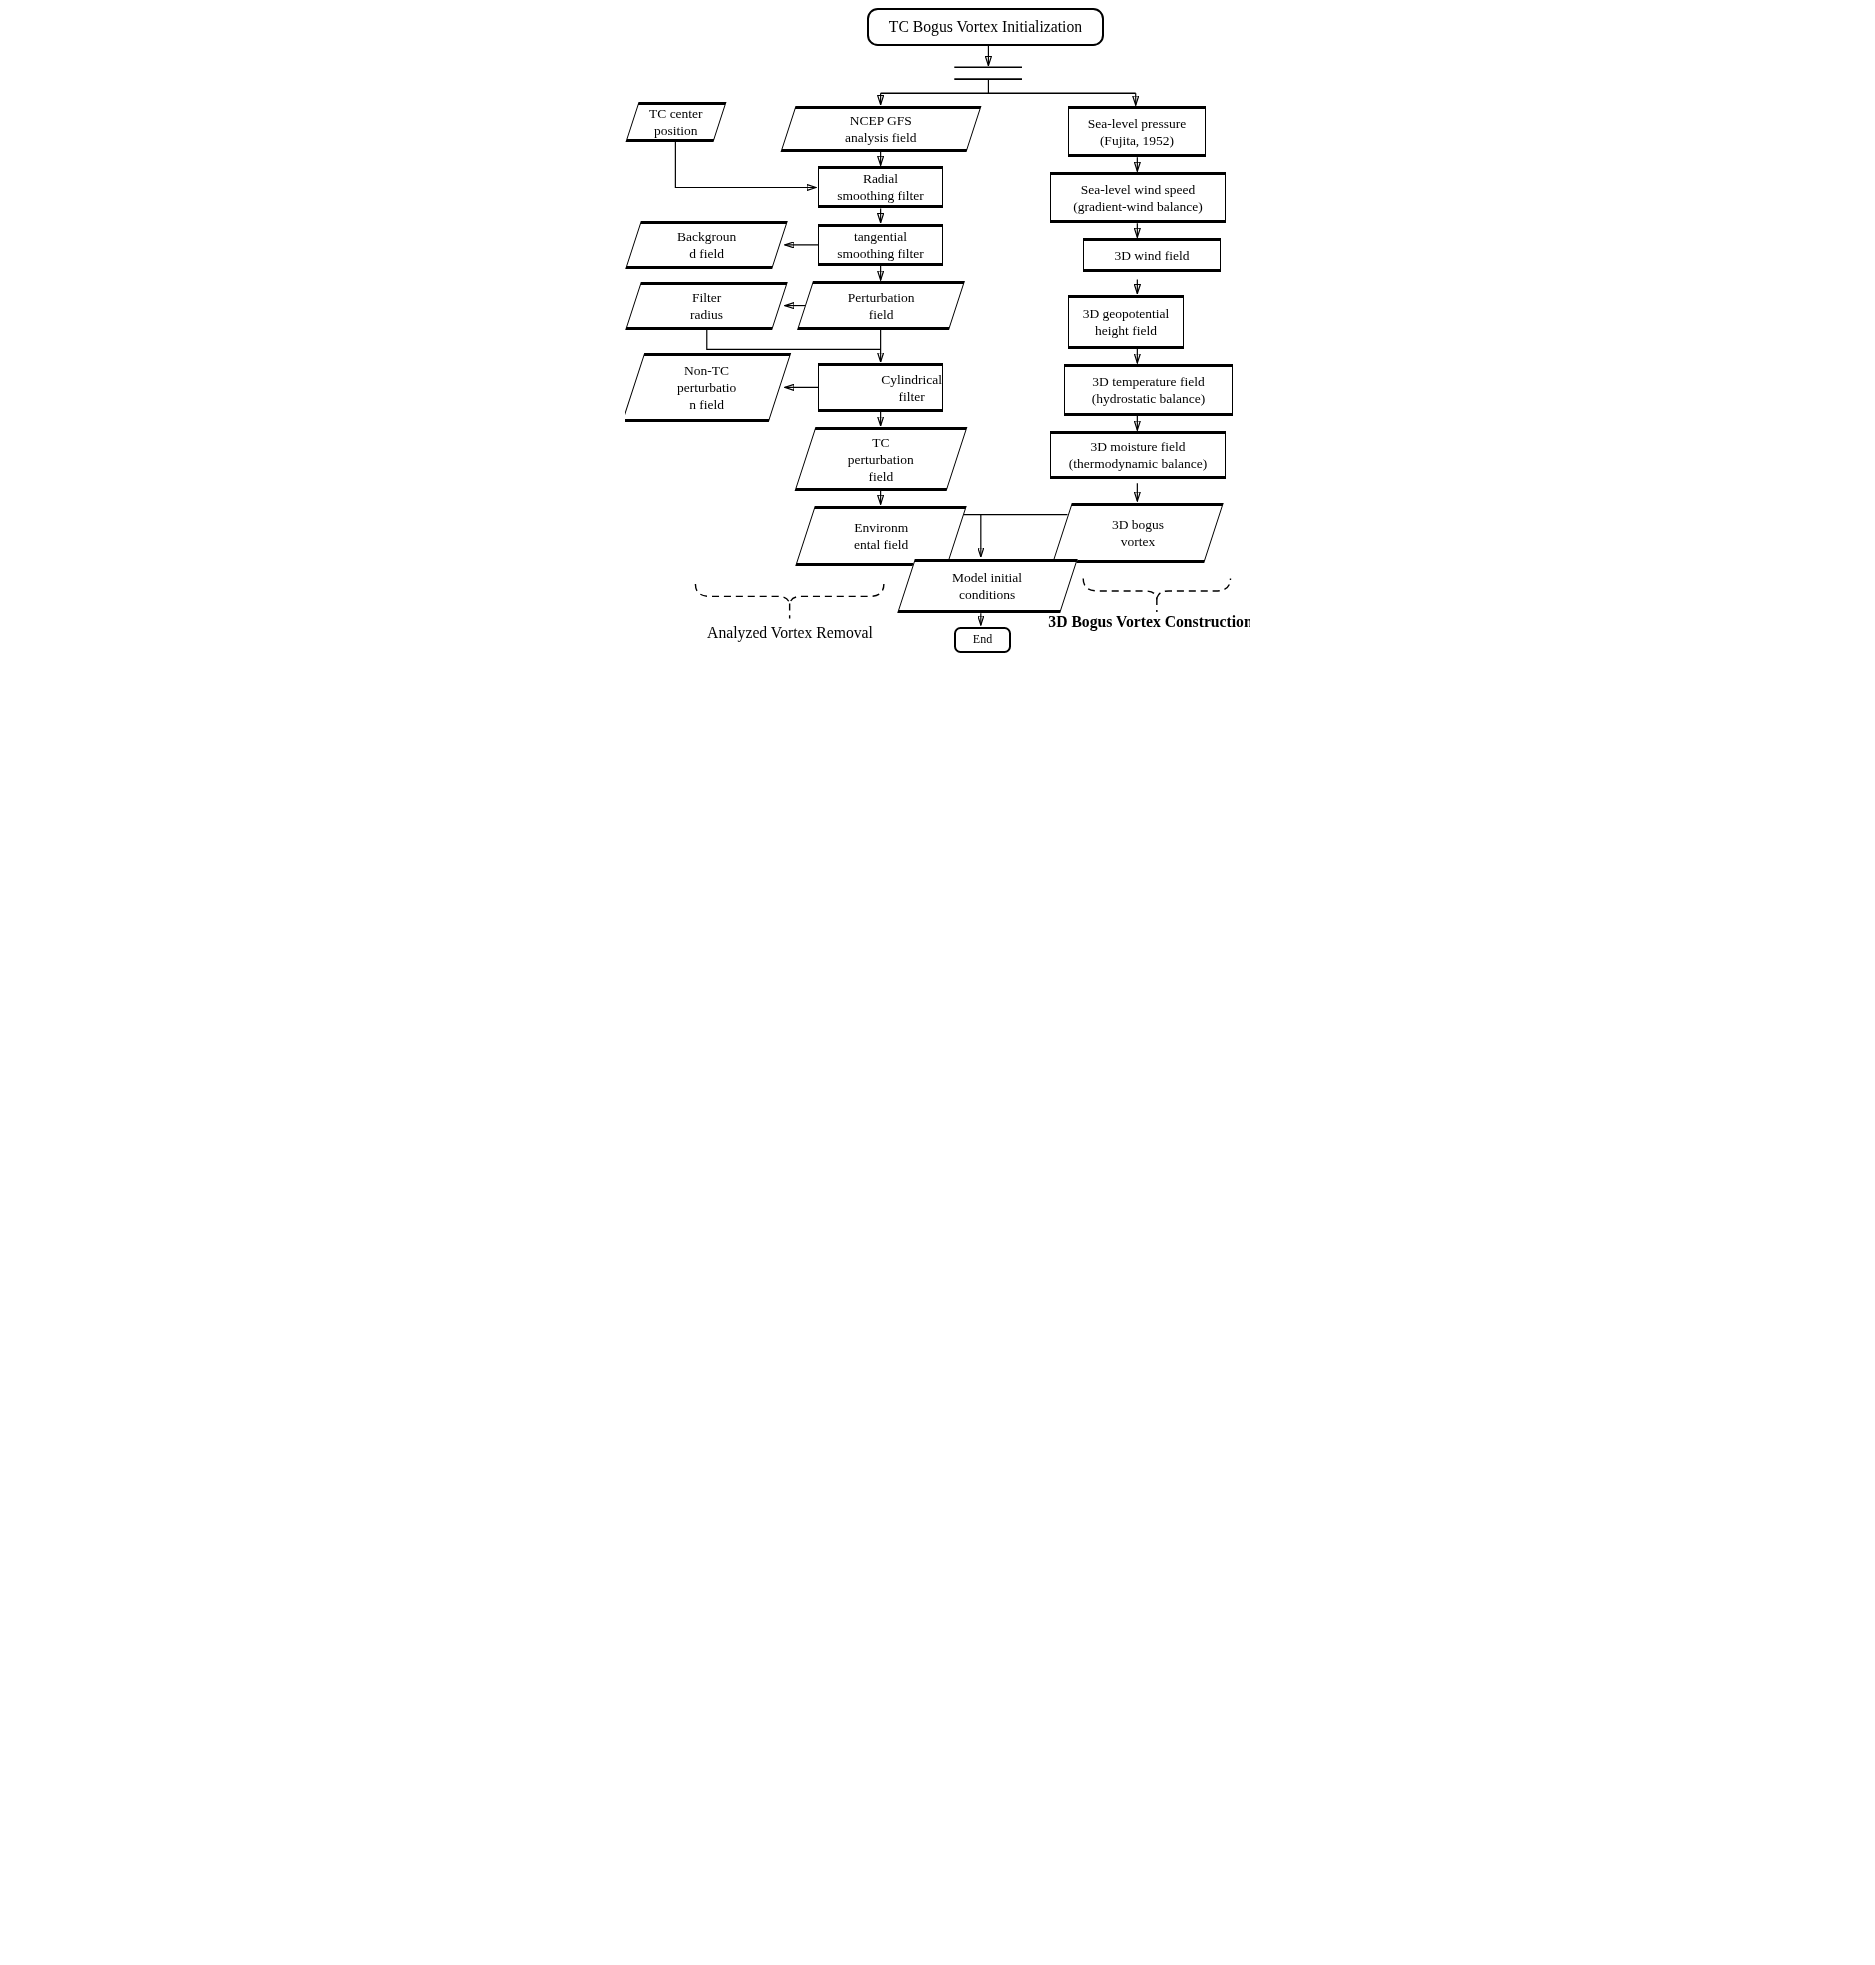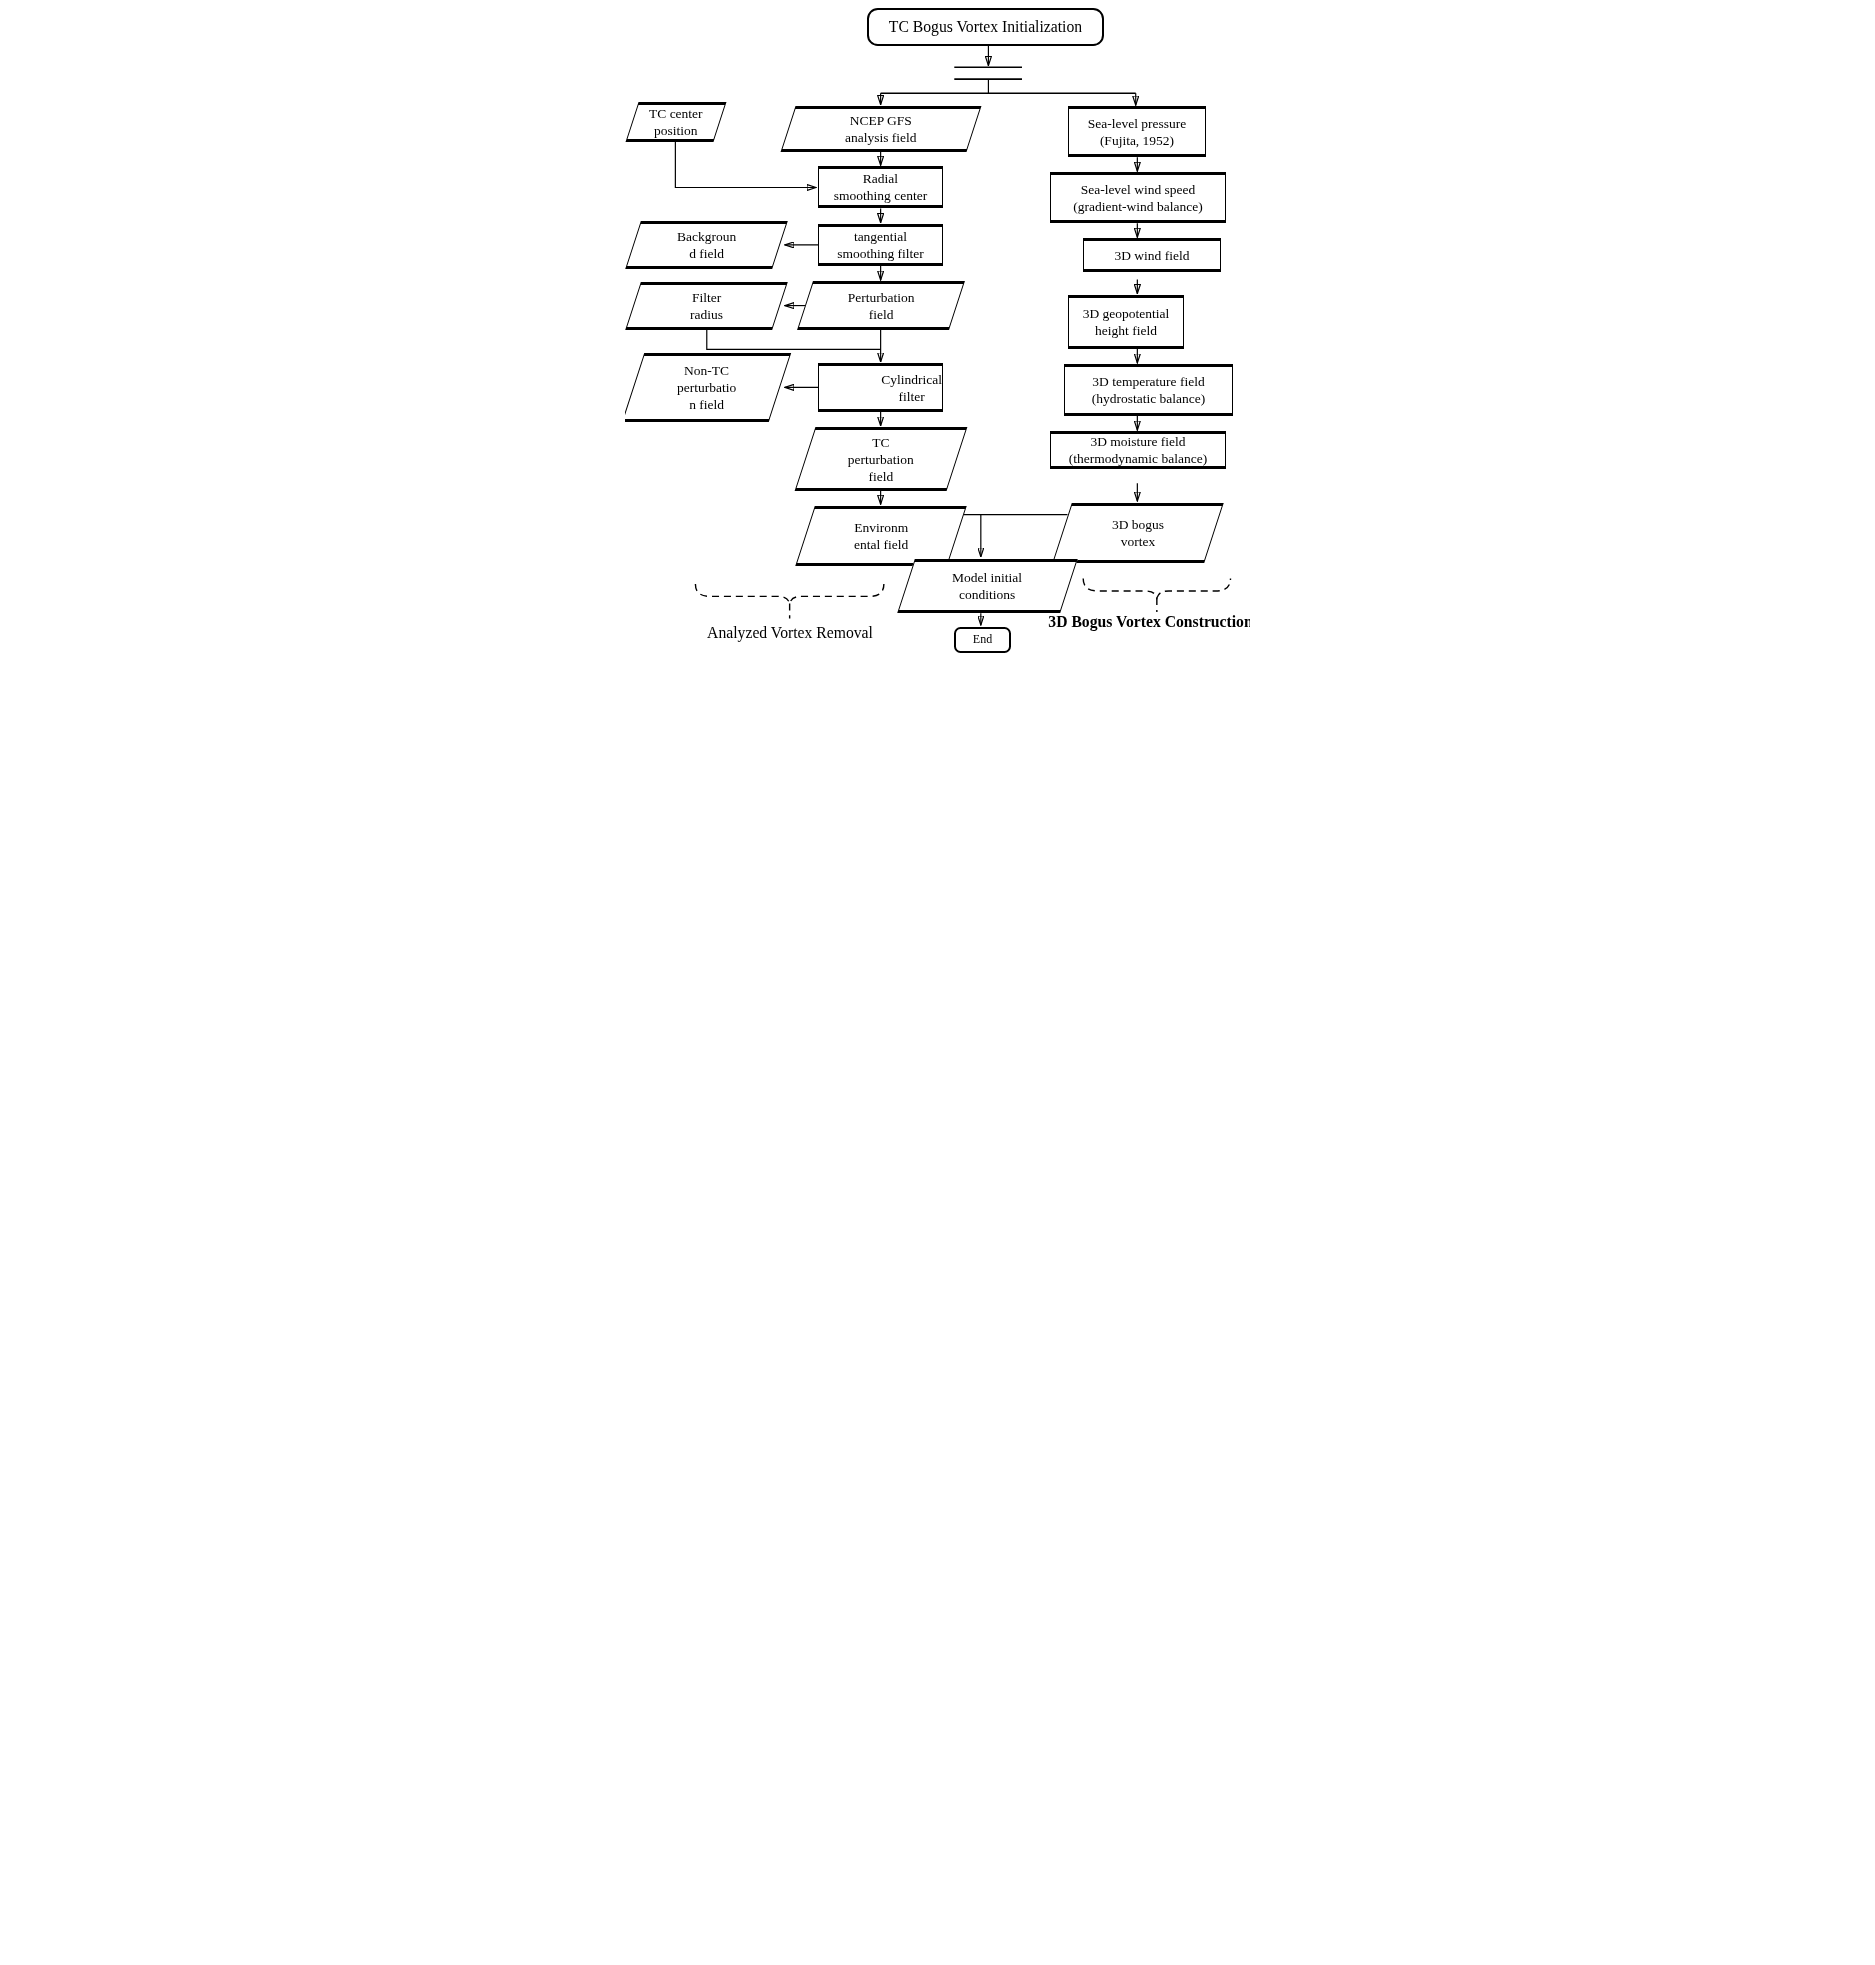--- a/index.html
+++ b/index.html
@@ -99,21 +99,21 @@
 perturbatio
 n field</span>
   </div>
 
   <div class="node para" style="left:163px; top:106px; width:186px; height:46px;">
     <span class="lbl">NCEP GFS
 analysis field</span>
   </div>
   <div class="node" style="left:193px; top:166px; width:125px; height:42px;">
     <span class="lbl">Radial
-smoothing center</span>
+smoothing filter</span>
   </div>
   <div class="node" style="left:193px; top:224px; width:125px; height:42px;">
     <span class="lbl">tangential
 smoothing filter</span>
   </div>
   <div class="node para" style="left:180px; top:281px; width:152px; height:49px;">
     <span class="lbl">Perturbation
 field</span>
   </div>
   <div class="node" style="left:193px; top:363px; width:125px; height:49px;justify-content:flex-end;">
@@ -142,21 +142,21 @@
     <span class="lbl">3D wind field</span>
   </div>
   <div class="node" style="left:443px; top:295px; width:116px; height:54px;">
     <span class="lbl">3D geopotential
 height field</span>
   </div>
   <div class="node" style="left:439px; top:364px; width:169px; height:52px;">
     <span class="lbl">3D temperature field
 (hydrostatic balance)</span>
   </div>
-  <div class="node" style="left:425px; top:431px; width:176px; height:38px;">
+  <div class="node" style="left:425px; top:431px; width:176px; height:48px;">
     <span class="lbl">3D moisture field
 (thermodynamic balance)</span>
   </div>
   <div class="node para" style="left:437px; top:503px; width:152px; height:60px;">
     <span class="lbl">3D bogus
 vortex</span>
   </div>
 
   <div class="node para" style="left:281px; top:559px; width:163px; height:54px;">
     <span class="lbl">Model initial

